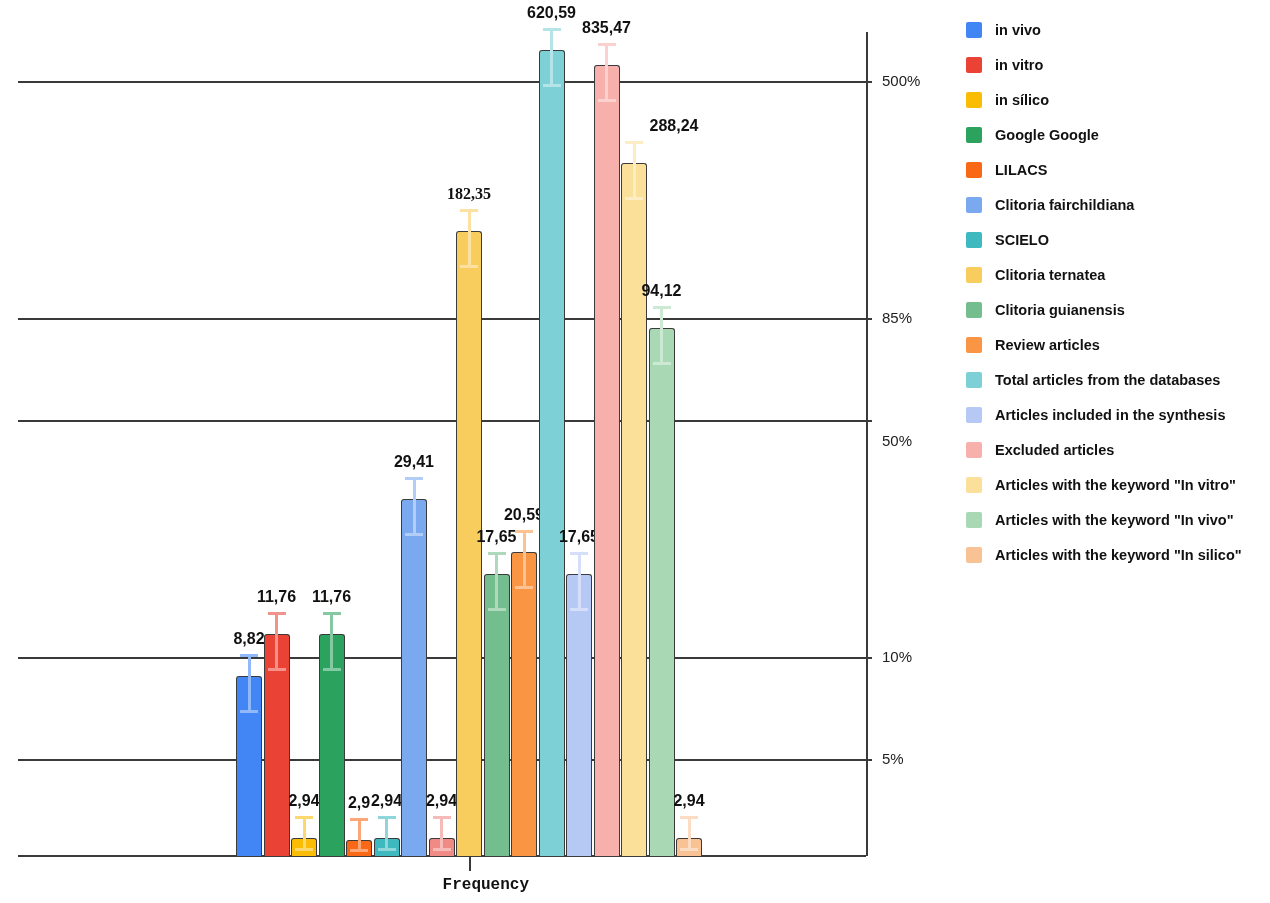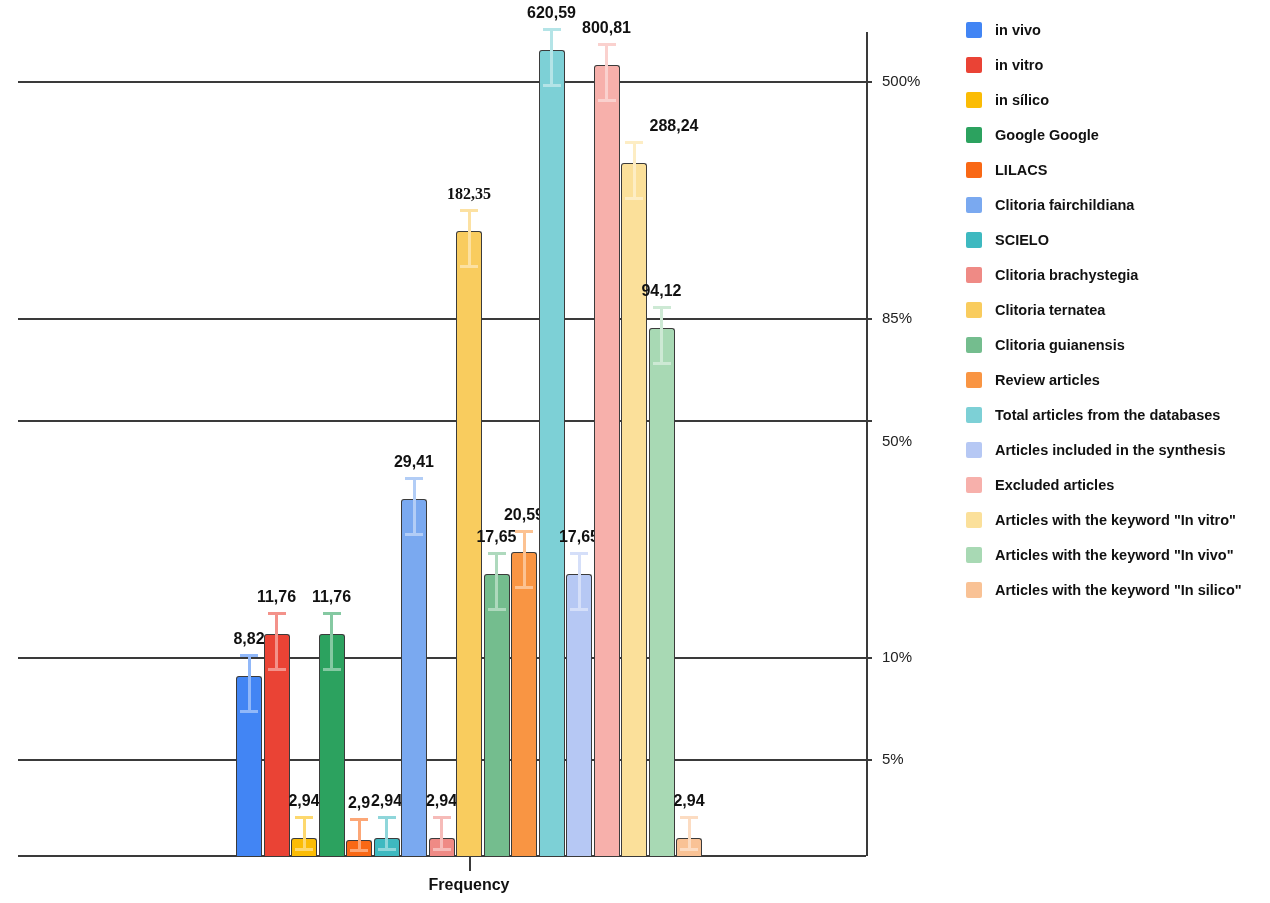--- a/index.html
+++ b/index.html
@@ -202,21 +202,21 @@
         <div class="bar-label" style="left: 511.5px; top: 4.19001px; width: 80px;">620,59</div>
         <div class="bar" title="Articles included in the synthesis 17,65" style="left: 566px; top: 574.304px; width: 26px; height: 281.696px; background: rgb(182, 200, 244);"></div>
         <div class="errbar-stem" style="left: 577.5px; top: 552.304px; height: 56px; border-left-color: rgb(213, 223, 249);"></div>
         <div class="errbar-cap" style="left: 570px; top: 552.304px; width: 18px; border-top-color: rgb(213, 223, 249);"></div>
         <div class="errbar-cap" style="left: 570px; top: 608.304px; width: 18px; border-top-color: rgb(213, 223, 249);"></div>
         <div class="bar-label" style="left: 539px; top: 528.304px; width: 80px;">17,65</div>
         <div class="bar" title="Excluded articles 561,76" style="left: 593.5px; top: 64.8531px; width: 26px; height: 791.147px; background: rgb(247, 176, 171);"></div>
         <div class="errbar-stem" style="left: 605px; top: 42.8531px; height: 56px; border-left-color: rgb(250, 209, 206);"></div>
         <div class="errbar-cap" style="left: 597.5px; top: 42.8531px; width: 18px; border-top-color: rgb(250, 209, 206);"></div>
         <div class="errbar-cap" style="left: 597.5px; top: 98.8531px; width: 18px; border-top-color: rgb(250, 209, 206);"></div>
-        <div class="bar-label" style="left: 566.5px; top: 18.8531px; width: 80px;">800,81</div>
+        <div class="bar-label" style="left: 566.5px; top: 18.8531px; width: 80px;">835,47</div>
         <div class="bar" title="Articles with the keyword &quot;In vitro&quot; 288,24" style="left: 621px; top: 163.094px; width: 26px; height: 692.906px; background: rgb(251, 224, 154);"></div>
         <div class="errbar-stem" style="left: 632.5px; top: 141.094px; height: 56px; border-left-color: rgb(253, 237, 196);"></div>
         <div class="errbar-cap" style="left: 625px; top: 141.094px; width: 18px; border-top-color: rgb(253, 237, 196);"></div>
         <div class="errbar-cap" style="left: 625px; top: 197.094px; width: 18px; border-top-color: rgb(253, 237, 196);"></div>
         <div class="bar-label" style="left: 594px; top: 117.094px; width: 80px; margin-left: 40px;">288,24</div>
         <div class="bar" title="Articles with the keyword &quot;In vivo&quot; 94,12" style="left: 648.5px; top: 327.873px; width: 26px; height: 528.127px; background: rgb(168, 217, 180);"></div>
         <div class="errbar-stem" style="left: 660px; top: 305.873px; height: 56px; border-left-color: rgb(205, 233, 212);"></div>
         <div class="errbar-cap" style="left: 652.5px; top: 305.873px; width: 18px; border-top-color: rgb(205, 233, 212);"></div>
         <div class="errbar-cap" style="left: 652.5px; top: 361.873px; width: 18px; border-top-color: rgb(205, 233, 212);"></div>
         <div class="bar-label" style="left: 621.5px; top: 281.873px; width: 80px;">94,12</div>
@@ -233,21 +233,21 @@
         <div class="tick-label" style="top: 308.951px; left: 882px;">85%</div>
         <div class="tick-mark" style="top: 420px; left: 860px;"></div>
         <div class="tick-label" style="top: 432px; left: 882px;">50%</div>
         <div class="tick-mark" style="top: 656.951px; left: 860px;"></div>
         <div class="tick-label" style="top: 647.951px; left: 882px;">10%</div>
         <div class="tick-mark" style="top: 759px; left: 860px;"></div>
         <div class="tick-label" style="top: 750px; left: 882px;">5%</div>
         <div class="axis-right" style="left: 866px; top: 32px; height: 824px;"></div>
         <div class="xaxis-tick" style="left: 469px; top: 856px; height: 15px;"></div>
       </div>
-    <div id="xaxis-title" style="left: 409px; top: 876px; width: 120px; text-align: center;">Frequency</div>
+    <div id="xaxis-title" style="left: 409px; top: 876px; width: 120px; text-align: right; font-family: Liberation Mono, monospace;">Frequency</div>
   </div>
 
   <div id="legend">
       <div class="legend-item">
         <span class="legend-swatch" style="background: rgb(66, 133, 244);"></span>
         <span class="legend-label">in vivo</span>
       </div>
       <div class="legend-item">
         <span class="legend-swatch" style="background: rgb(234, 67, 53);"></span>
         <span class="legend-label">in vitro</span>
@@ -266,24 +266,20 @@
       </div>
       <div class="legend-item">
         <span class="legend-swatch" style="background: rgb(122, 169, 240);"></span>
         <span class="legend-label">Clitoria fairchildiana</span>
       </div>
       <div class="legend-item">
         <span class="legend-swatch" style="background: rgb(62, 185, 192);"></span>
         <span class="legend-label">SCIELO</span>
       </div>
       <div class="legend-item">
-        <span class="legend-swatch" style="background: rgb(239, 138, 133);"></span>
-        <span class="legend-label">Clitoria brachystegia</span>
-      </div>
-      <div class="legend-item">
         <span class="legend-swatch" style="background: rgb(249, 204, 94);"></span>
         <span class="legend-label">Clitoria ternatea</span>
       </div>
       <div class="legend-item">
         <span class="legend-swatch" style="background: rgb(116, 189, 142);"></span>
         <span class="legend-label">Clitoria guianensis</span>
       </div>
       <div class="legend-item">
         <span class="legend-swatch" style="background: rgb(249, 149, 67);"></span>
         <span class="legend-label">Review articles</span>

